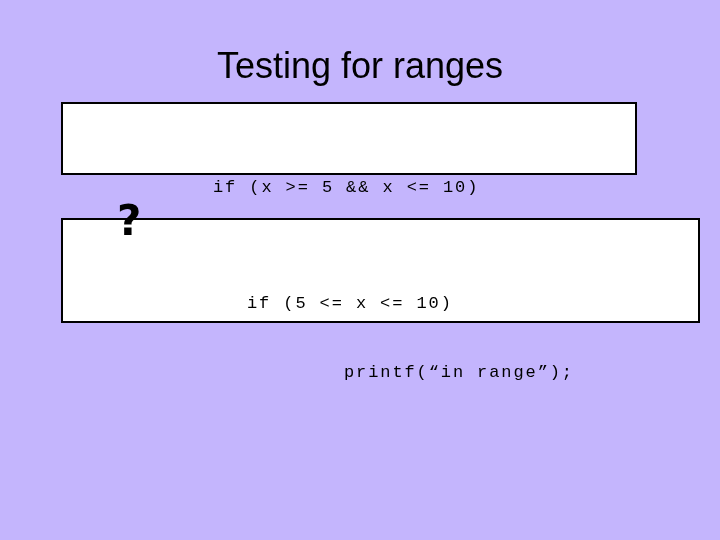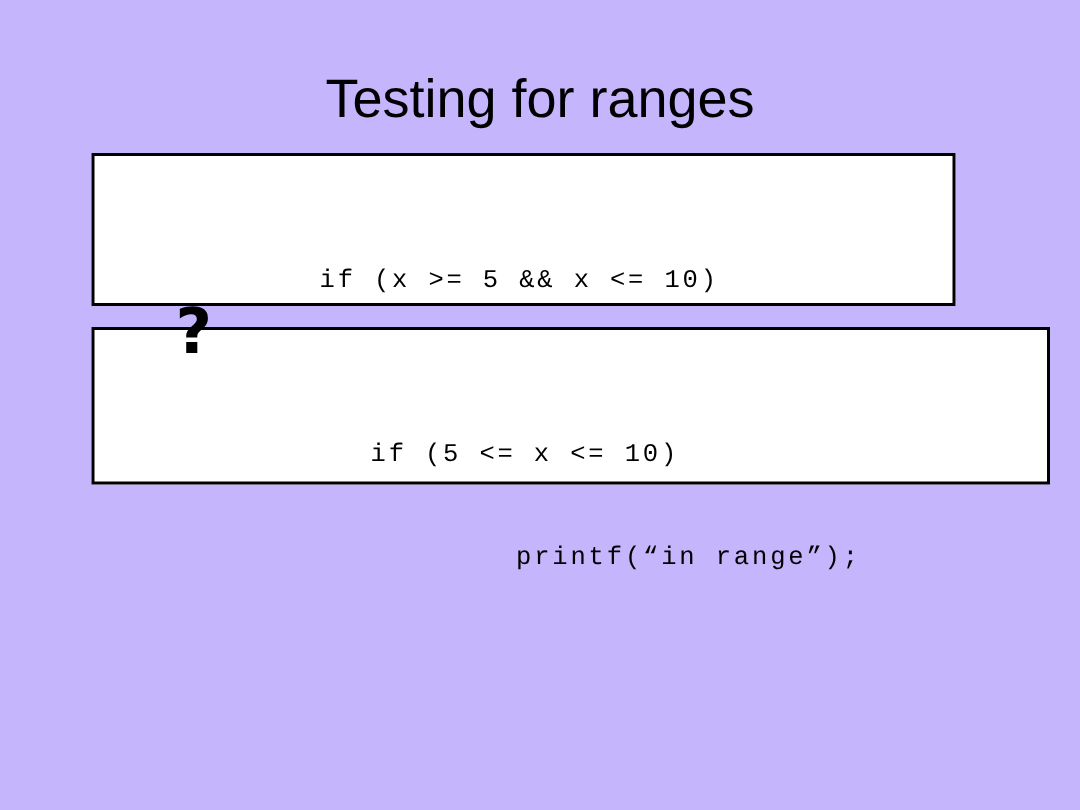--- a/index.html
+++ b/index.html
@@ -45,21 +45,21 @@
     position: absolute;
     box-sizing: border-box;
     border: 2px solid #000000;
     background: #ffffff;
   }
 
   #code-box-1 {
     left: 61px;
     top: 102px;
     width: 576px;
-    height: 102px;
+    height: 73px;
   }
 
   #code-box-2 {
     left: 61px;
     top: 218px;
     width: 639px;
     height: 105px;
   }
 
   .code-text {

